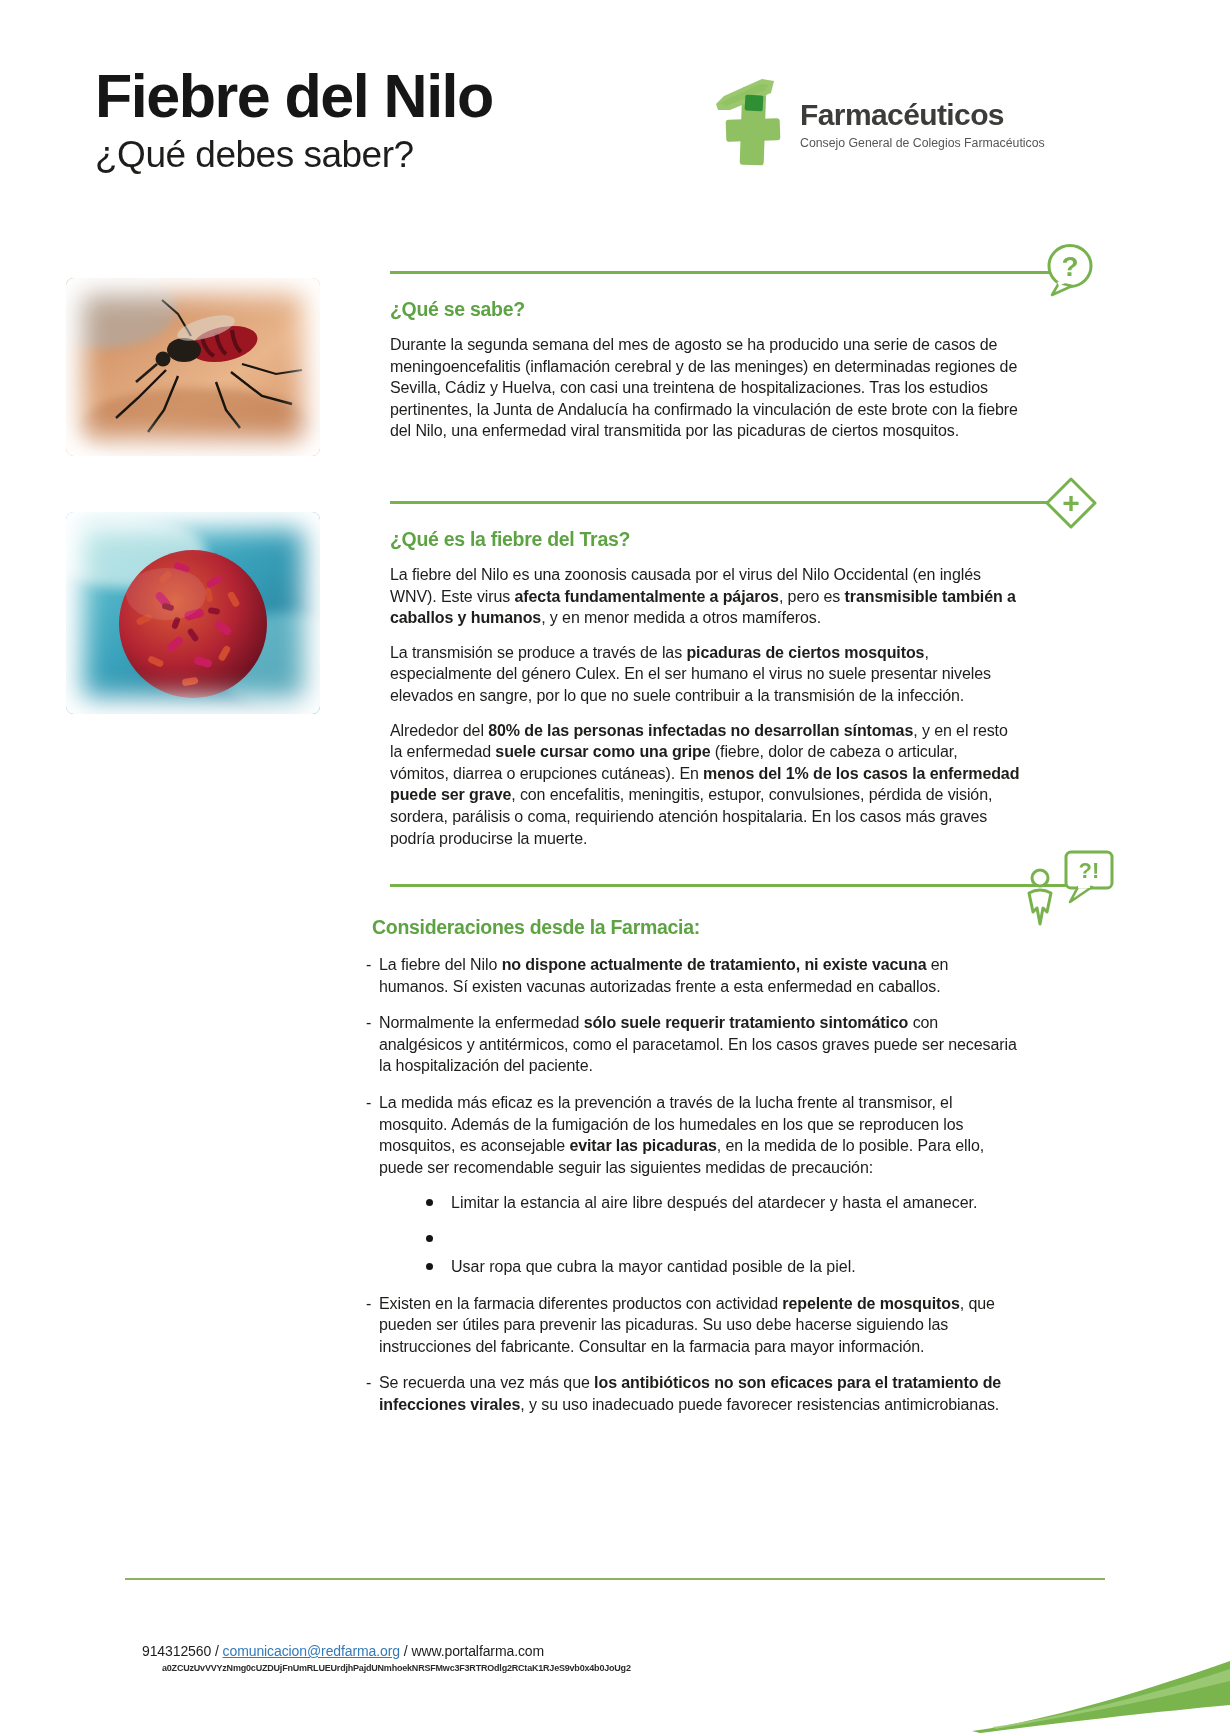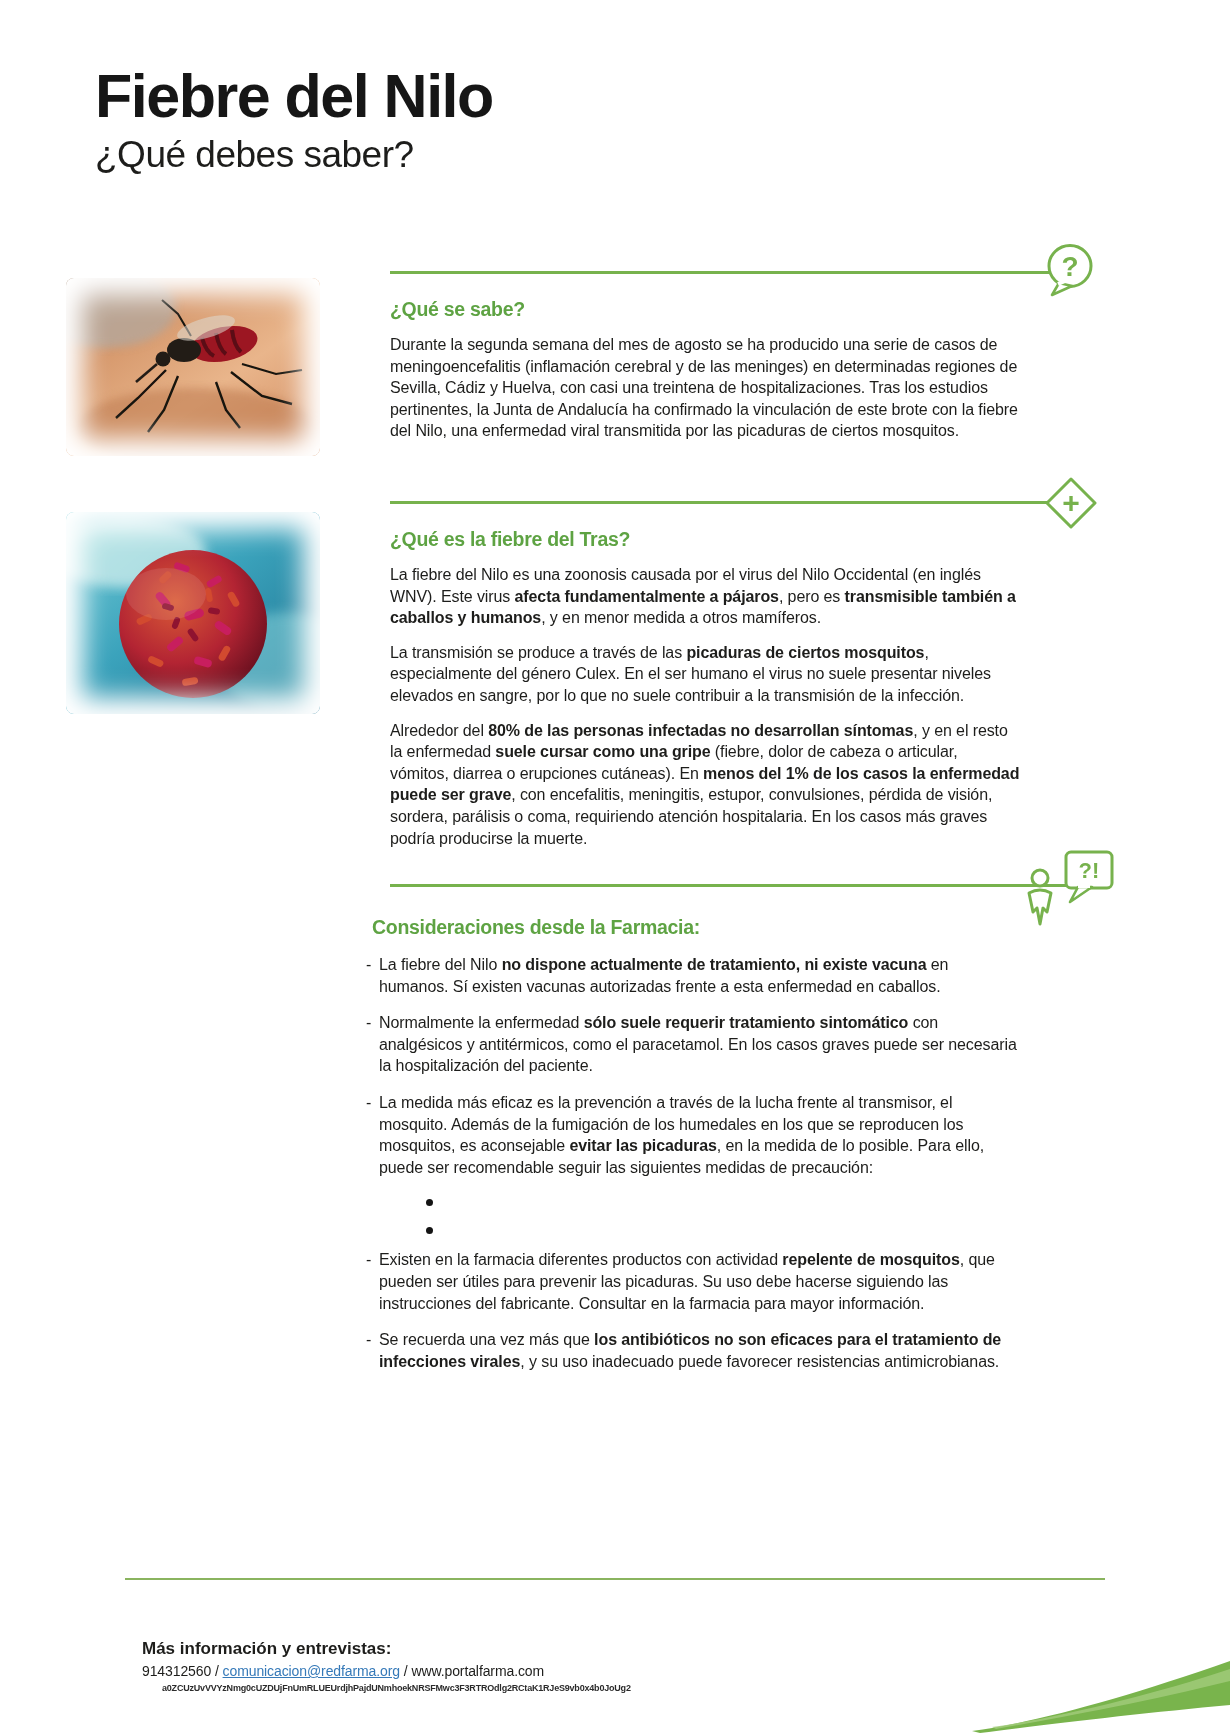--- a/index.html
+++ b/index.html
@@ -66,20 +66,33 @@
 </head>
 <body>
 
 <div class="page">
 
   <div class="title-block">
     <h1>Fiebre del Nilo</h1>
     <div class="subtitle">¿Qué debes saber?</div>
   </div>
 
+  <div class="logo">
+    <svg class="logo-icon" viewBox="0 0 74 100">
+      <rect x="27" y="15" width="24" height="78" rx="3" fill="#8fc162" transform="rotate(2 39 54)"></rect>
+      <rect x="12" y="47" width="54" height="22" rx="3" fill="#8fc162" transform="rotate(-2 39 58)"></rect>
+      <path d="M2,32 L10,24 L48,7 L60,9 L57,21 L16,38 L4,38 Z" fill="#9bc86e"></path>
+      <path d="M6,31 L46,12 L54,13 L52,18 L12,34 Z" fill="#8fc162" opacity="0.85"></path>
+      <rect x="31" y="23" width="18" height="16" rx="2" fill="#2f8f34" transform="rotate(3 40 31)"></rect>
+    </svg>
+    <div>
+      <div class="logo-name">Farmacéuticos</div>
+      <div class="logo-tagline">Consejo General de Colegios Farmacéuticos</div>
+    </div>
+  </div>
 
   <figure class="photo mosquito" style="margin:0">
     <svg width="254" height="178" viewBox="0 0 254 178">
       <defs>
         <linearGradient id="skin" x1="0" y1="0" x2="1" y2="1">
           <stop offset="0" stop-color="#bfa490"></stop>
             <stop offset="0.3" stop-color="#d79a6e"></stop>
           <stop offset="0.6" stop-color="#e9b58b"></stop>
             <stop offset="1" stop-color="#d28c60"></stop>
         </linearGradient>
@@ -217,40 +230,44 @@
         <div class="c-item">
           <span class="dash">-</span>
           <div class="c-text"><span>Normalmente la enfermedad </span><span class="bld">sólo suele requerir tratamiento sintomático</span><span> con analgésicos y antitérmicos, como el paracetamol. En los casos graves puede ser necesaria la hospitalización del paciente.</span></div>
         </div>
         <div class="c-item">
           <span class="dash">-</span>
           <div class="c-text"><span>La medida más eficaz es la prevención a través de la lucha frente al transmisor, el mosquito. Además de la fumigación de los humedales en los que se reproducen los mosquitos, es aconsejable </span><span class="bld">evitar las picaduras</span><span>, en la medida de lo posible. Para ello, puede ser recomendable seguir las siguientes medidas de precaución:</span></div>
           <ul class="sub-bullets">
             <li>
               <span class="dot"></span>
+              <span>Limitar la estancia al aire libre después del atardecer y hasta el amanecer.</span>
             </li>
             <li>
               <span class="dot"></span>
             </li>
+            <li>
+              <span class="dot"></span>
+              <span>Usar ropa que cubra la mayor cantidad posible de la piel.</span>
+            </li>
           </ul>
         </div>
         <div class="c-item">
           <span class="dash">-</span>
           <div class="c-text"><span>Existen en la farmacia diferentes productos con actividad </span><span class="bld">repelente de mosquitos</span><span>, que pueden ser útiles para prevenir las picaduras. Su uso debe hacerse siguiendo las instrucciones del fabricante. Consultar en la farmacia para mayor información.</span></div>
         </div>
         <div class="c-item">
           <span class="dash">-</span>
           <div class="c-text"><span>Se recuerda una vez más que </span><span class="bld">los antibióticos no son eficaces para el tratamiento de infecciones virales</span><span>, y su uso inadecuado puede favorecer resistencias antimicrobianas.</span></div>
         </div>
       </div>
   </section>
 
   <div class="footer-rule"></div>
   <div class="footer">
-    <div class="f-label">Más información y entrevistas:</div>
     <div class="f-line">
       <span>914312560</span><span> / </span><a href="#">comunicacion@redfarma.org</a><span> / </span><span>www.portalfarma.com</span>
     </div>
     <div class="f-code">a0ZCUzUvVVYzNmg0cUZDUjFnUmRLUEUrdjhPajdUNmhoekNRSFMwc3F3RTROdlg2RCtaK1RJeS9vb0x4b0JoUg2</div>
   </div>
 
   <svg class="brush" viewBox="0 0 258 82">
     <path d="M0,80 C60,72 150,48 258,10 L258,54 C170,62 70,74 8,82 Z" fill="#79b44c"></path>
     <path d="M20,76 C90,66 180,44 258,18 L258,30 C170,52 80,68 24,78 Z" fill="#a3cc7c" opacity="0.8"></path>
   </svg>

